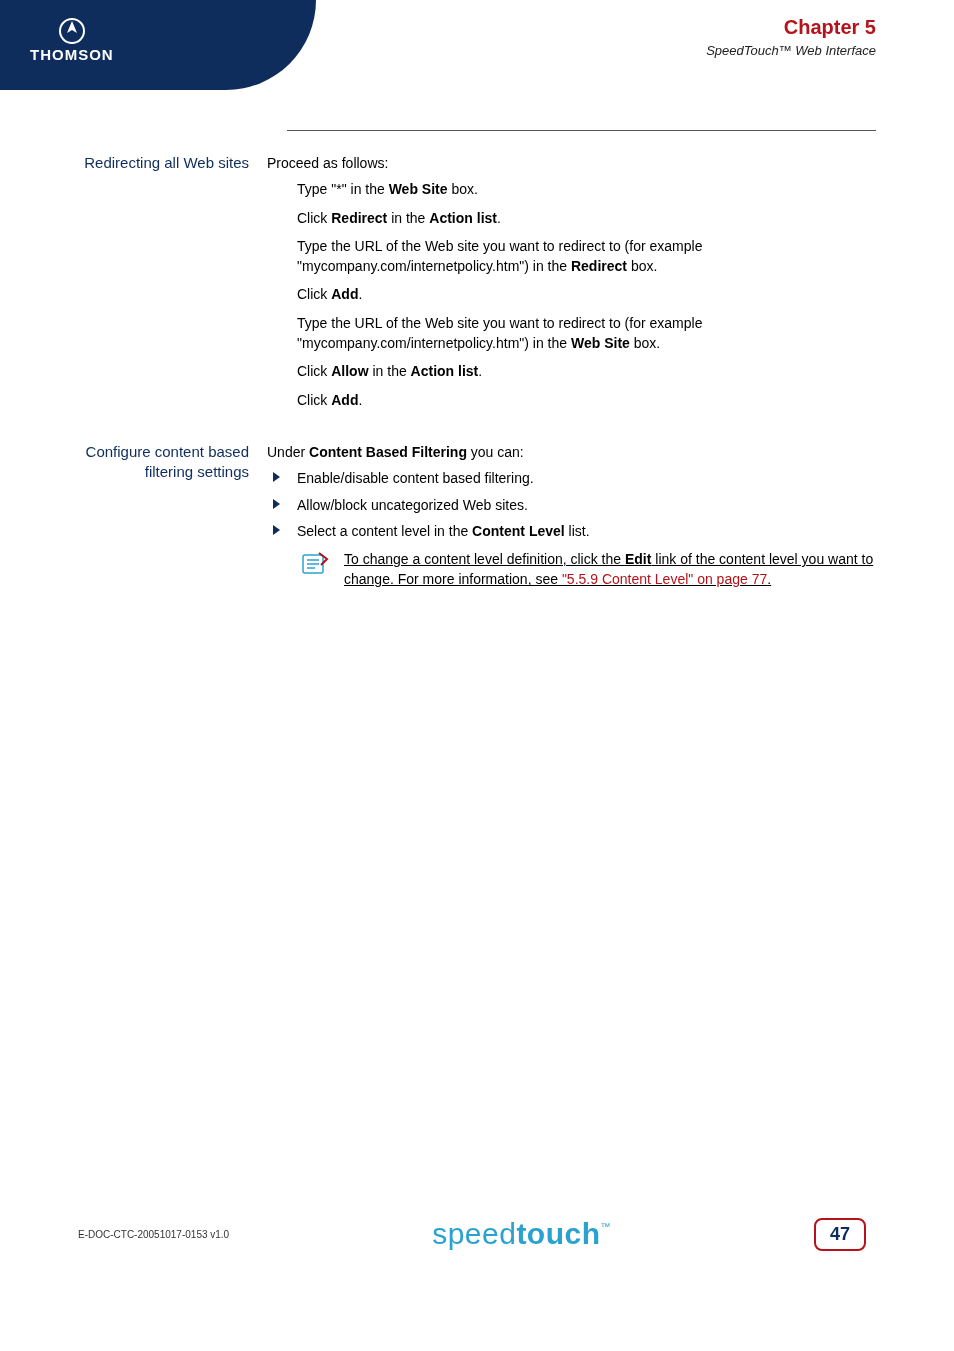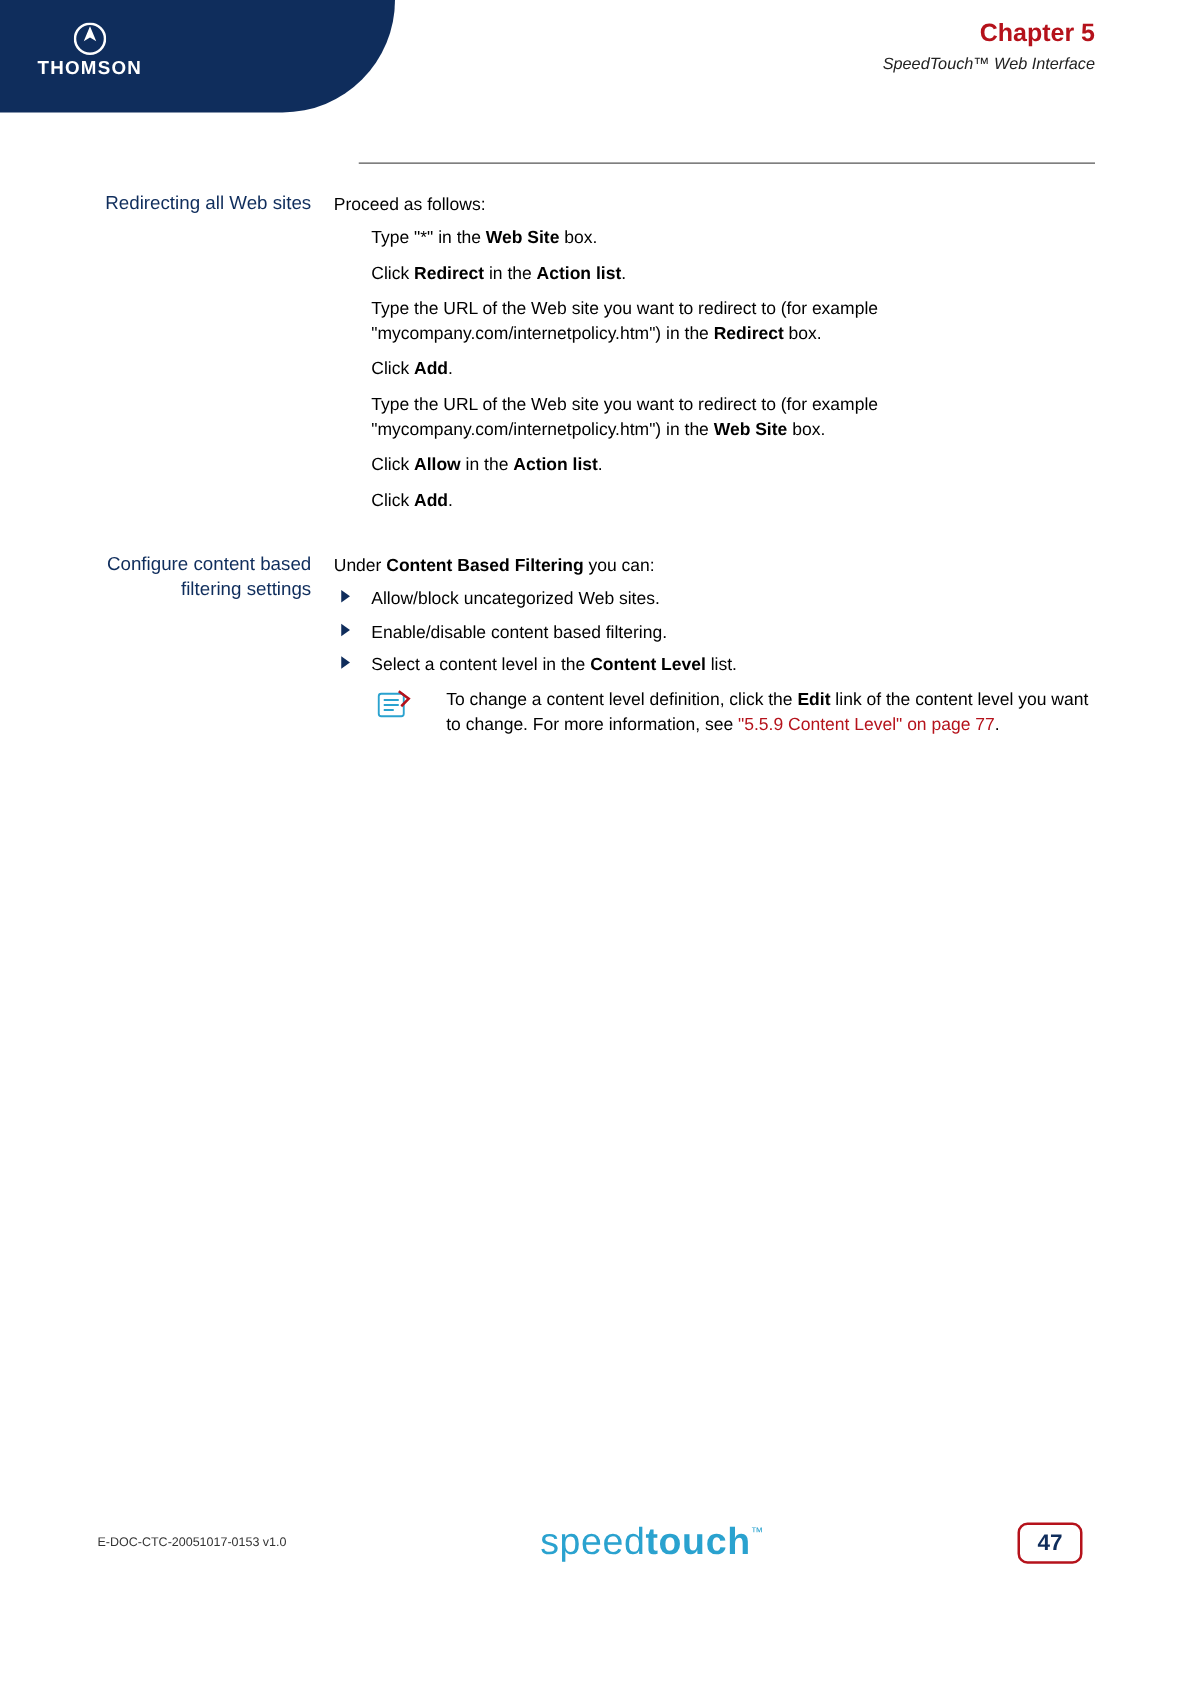--- a/index.html
+++ b/index.html
@@ -106,22 +106,23 @@
     left: 6px;
     top: 4px;
     width: 0; height: 0;
     border-top: 5px solid transparent;
     border-bottom: 5px solid transparent;
     border-left: 7px solid #0f2d5c;
   }
   .note-row {
     display: flex;
     padding-left: 34px;
-    gap: 28px;
+    gap: 15px;
     margin-top: 8px;
+    text-decoration: underline;
   }
   .note-icon {
     width: 28px;
     height: 24px;
     flex: 0 0 28px;
     margin-top: 2px;
   }
   .note-text { flex: 1; }
   .link { color: #b5121b; }
   .footer {
@@ -204,25 +205,25 @@
 
   <div class="section">
     <div class="side-label">Configure content based filtering settings</div>
     <div class="body-col">
       <p>
         <span>Under </span><b><span>Content Based Filtering</span></b><span> you can:</span>
       </p>
       <ul class="bullet-list">
         <li>
           <span class="tri"></span>
+          <span>Enable/disable content based filtering.</span>
+        </li>
+        <li>
+          <span class="tri"></span>
           <span>Allow/block uncategorized Web sites.</span>
-        </li>
-        <li>
-          <span class="tri"></span>
-          <span>Enable/disable content based filtering.</span>
         </li>
         <li>
           <span class="tri"></span>
           <span>Select a content level in the </span><b><span>Content Level</span></b><span> list.</span>
         </li>
       </ul>
       <div class="note-row">
         <svg class="note-icon" viewBox="0 0 28 24">
           <rect x="2" y="4" width="20" height="18" rx="2" fill="#fff" stroke="#2aa2cf" stroke-width="1.5"></rect>
           <line x1="6" y1="9" x2="18" y2="9" stroke="#2aa2cf" stroke-width="1.5"></line>

